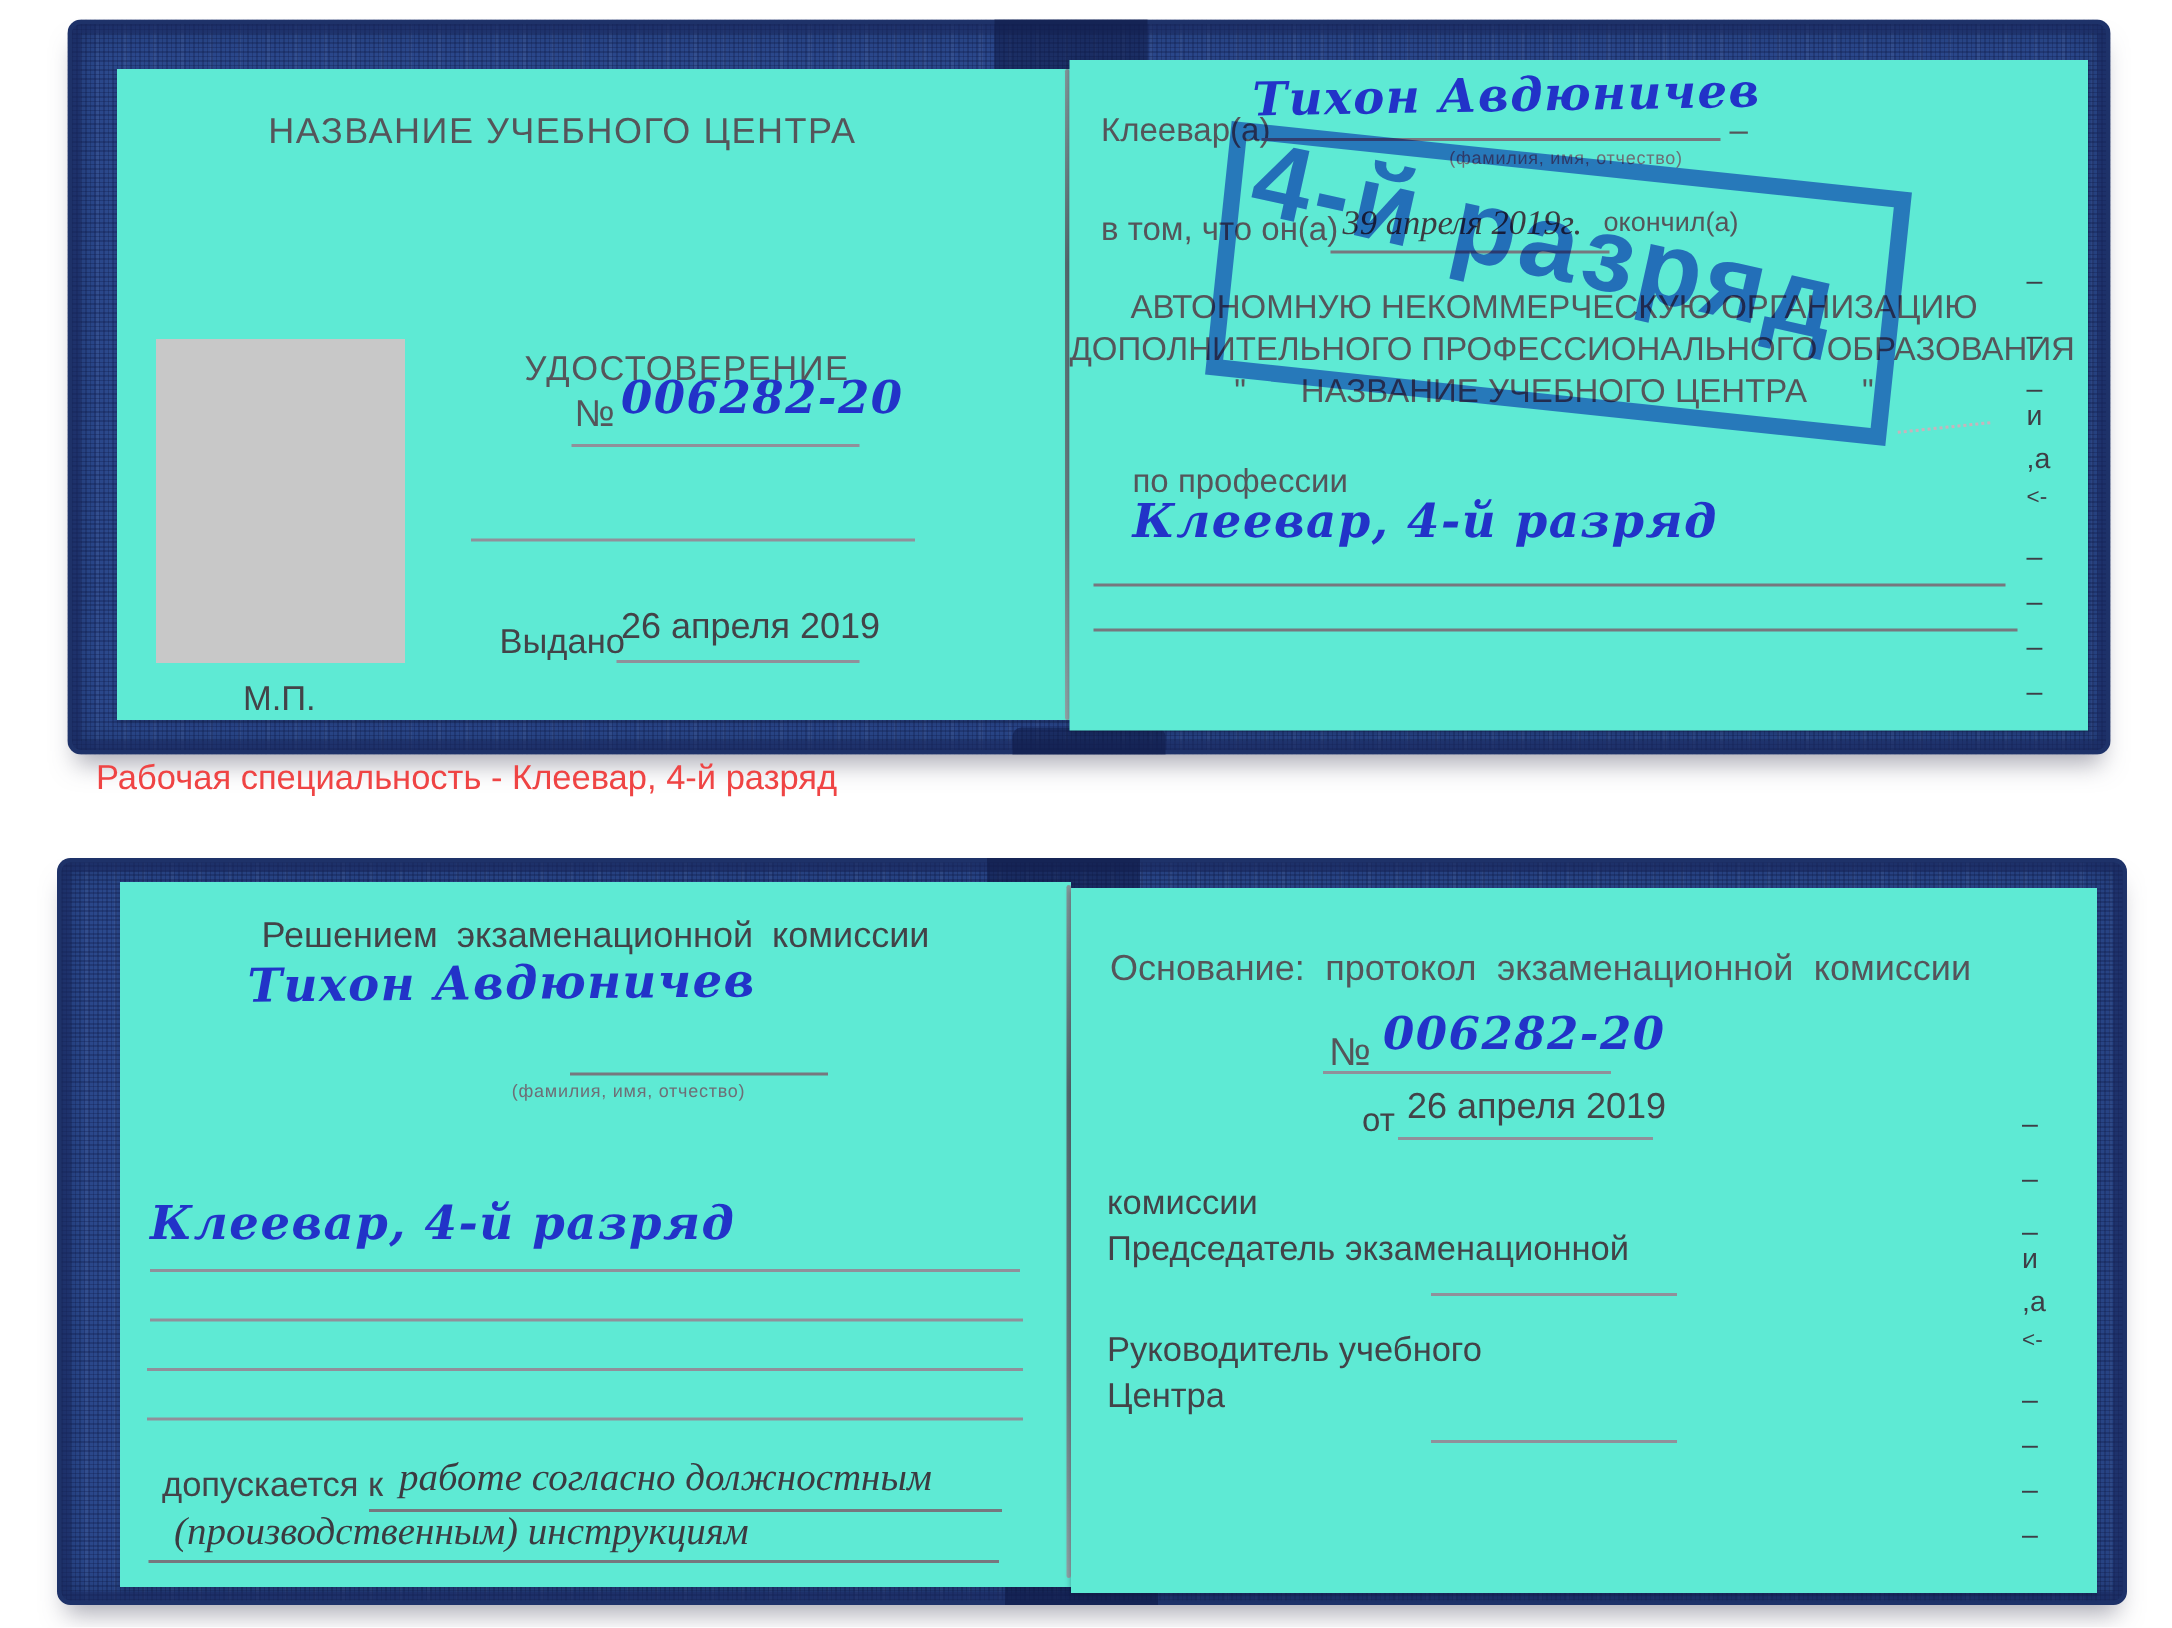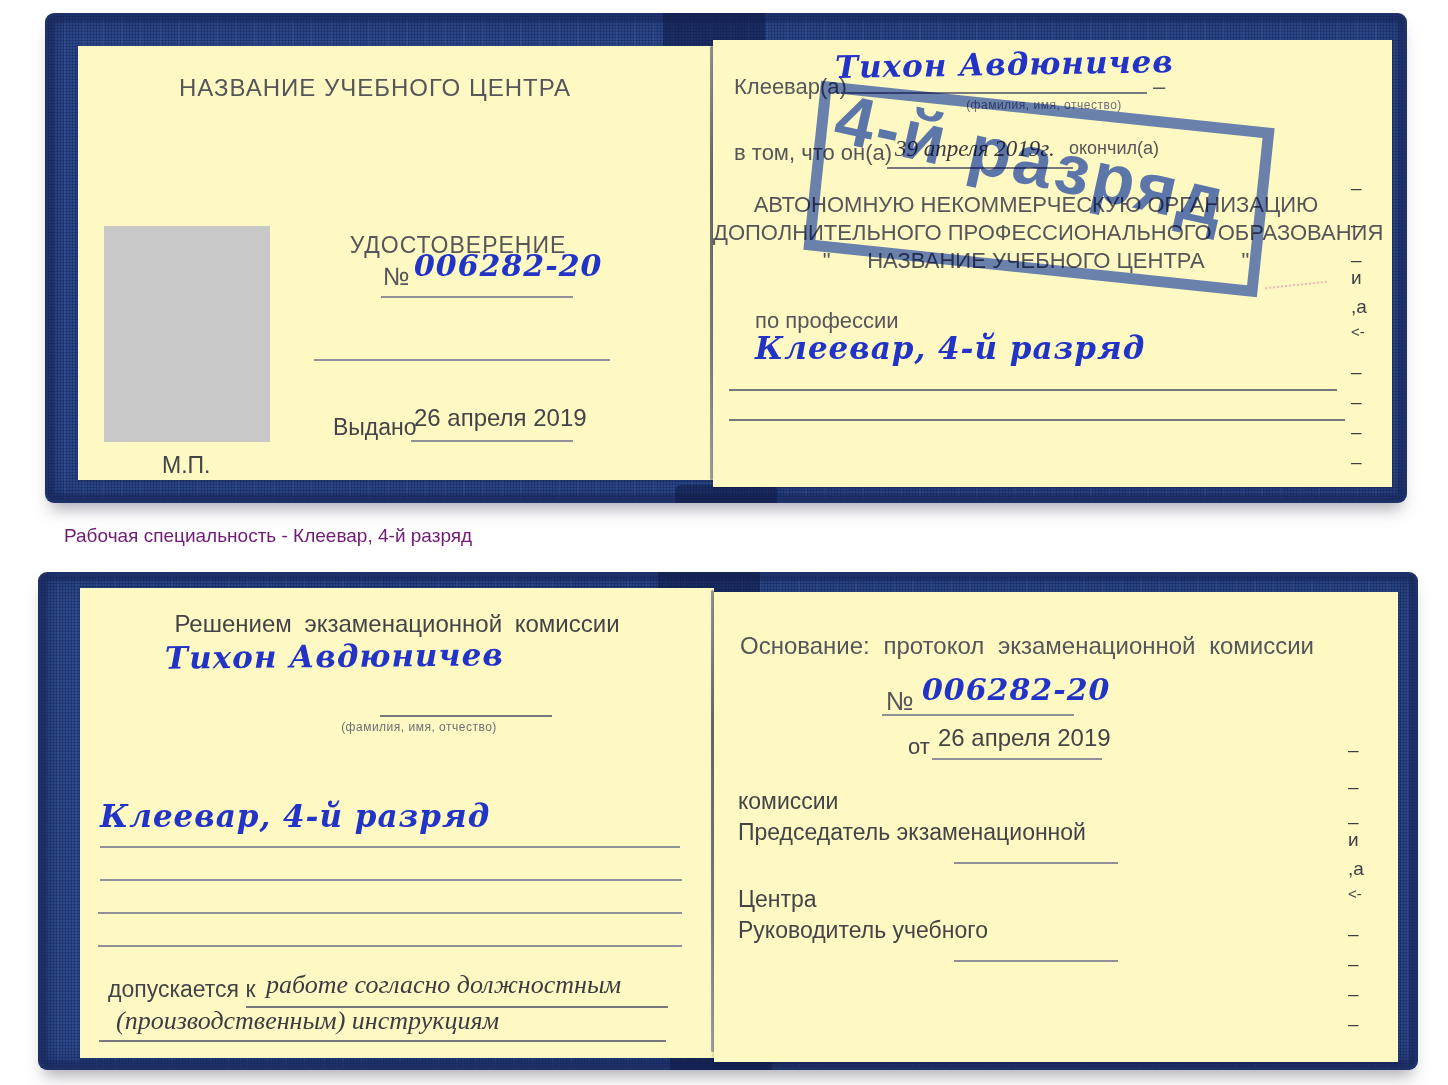--- a/index.html
+++ b/index.html
@@ -16,21 +16,21 @@
     box-shadow:
       inset 0 0 0 3px #1e3269,
       inset 0 0 0 9px rgba(25,40,95,.55),
       inset 0 0 30px rgba(8,15,45,.55),
       0 12px 16px -6px rgba(90,90,110,.5);
   }
   .spine-tab{position:absolute;width:102px;background:rgba(15,25,70,.55);border-radius:0 0 6px 6px;}
   .spine-tab.bottom{border-radius:6px 6px 0 0;}
 
   
-  .page{position:absolute;background:#fef9c3;box-shadow:0 1px 4px rgba(10,15,40,.35);}
+  .page{position:absolute;background:#5eead4;box-shadow:0 1px 4px rgba(10,15,40,.35);}
   .fold{position:absolute;width:3px;background:linear-gradient(180deg,#8a8a90,#55555c 30%,#6d6d74 70%,#9a9aa0);
         opacity:.85;border-radius:2px;}
 
   
   .print{color:#55555a;}
   .dark{color:#434348;}
   .hint{color:#6e6e76;font-size:12px;letter-spacing:.5px;}
   .hand{font-family:"DejaVu Serif", serif;font-style:italic;font-weight:bold;
         color:#2233c8;letter-spacing:1px;white-space:nowrap;}
   .serifit{font-family:"Liberation Serif", serif;font-style:italic;color:#3b3b41;white-space:nowrap;}
@@ -53,21 +53,21 @@
   .edge-marks span:nth-child(3){top:210px}
   .edge-marks span:nth-child(4){top:228px}
   .edge-marks span:nth-child(5){top:257px}
   .edge-marks span:nth-child(6){top:284px;font-size:15px}
   .edge-marks span:nth-child(7){top:322px}
   .edge-marks span:nth-child(8){top:352px}
   .edge-marks span:nth-child(9){top:382px}
   .edge-marks span:nth-child(10){top:412px}
 
   .photo{position:absolute;background:#c8c8c8;}
-  .caption{position:absolute;left:64px;top:525px;font-size:19px;color:#701a75;}
+  .caption{position:absolute;left:64px;top:505px;font-size:23px;color:#ef4444;}
   .artifact{position:absolute;border-top:2px dotted #e3a7b6;transform:rotate(-6deg);opacity:.8;}
 </style>
 </head>
 <body>
 
 <div class="scene">
 
   <div class="cover" style="left:45px;top:13px;width:1362px;height:490px;">
     <div class="spine-tab" style="left:618px;top:0;height:38px;"></div>
     <div class="spine-tab bottom" style="left:630px;bottom:0;height:18px;"></div>
@@ -183,22 +183,22 @@
     <span class="abs dark" style="left:224px;top:132px;font-size:24px;">26 апреля 2019</span>
     <div class="rule" style="left:218px;top:166px;width:170px;"></div>
 
     <div class="abs dark" style="left:24px;top:194px;font-size:23px;line-height:31px;">
       <div>комиссии</div>
       <div>Председатель экзаменационной</div>
     </div>
     <div class="rule" style="left:240px;top:270px;width:164px;"></div>
 
     <div class="abs dark" style="left:24px;top:292px;font-size:23px;line-height:31px;">
+      <div>Руководитель учебного</div>
       <div>Центра</div>
-      <div>Руководитель учебного</div>
     </div>
     <div class="rule" style="left:240px;top:368px;width:164px;"></div>
 
     <div class="edge-marks" style="left:634px;top:10px;height:460px;">
       <span>–</span>
       <span>–</span>
       <span>–</span>
       <span>и</span>
       <span>,а</span>
       <span>&lt;-</span>

